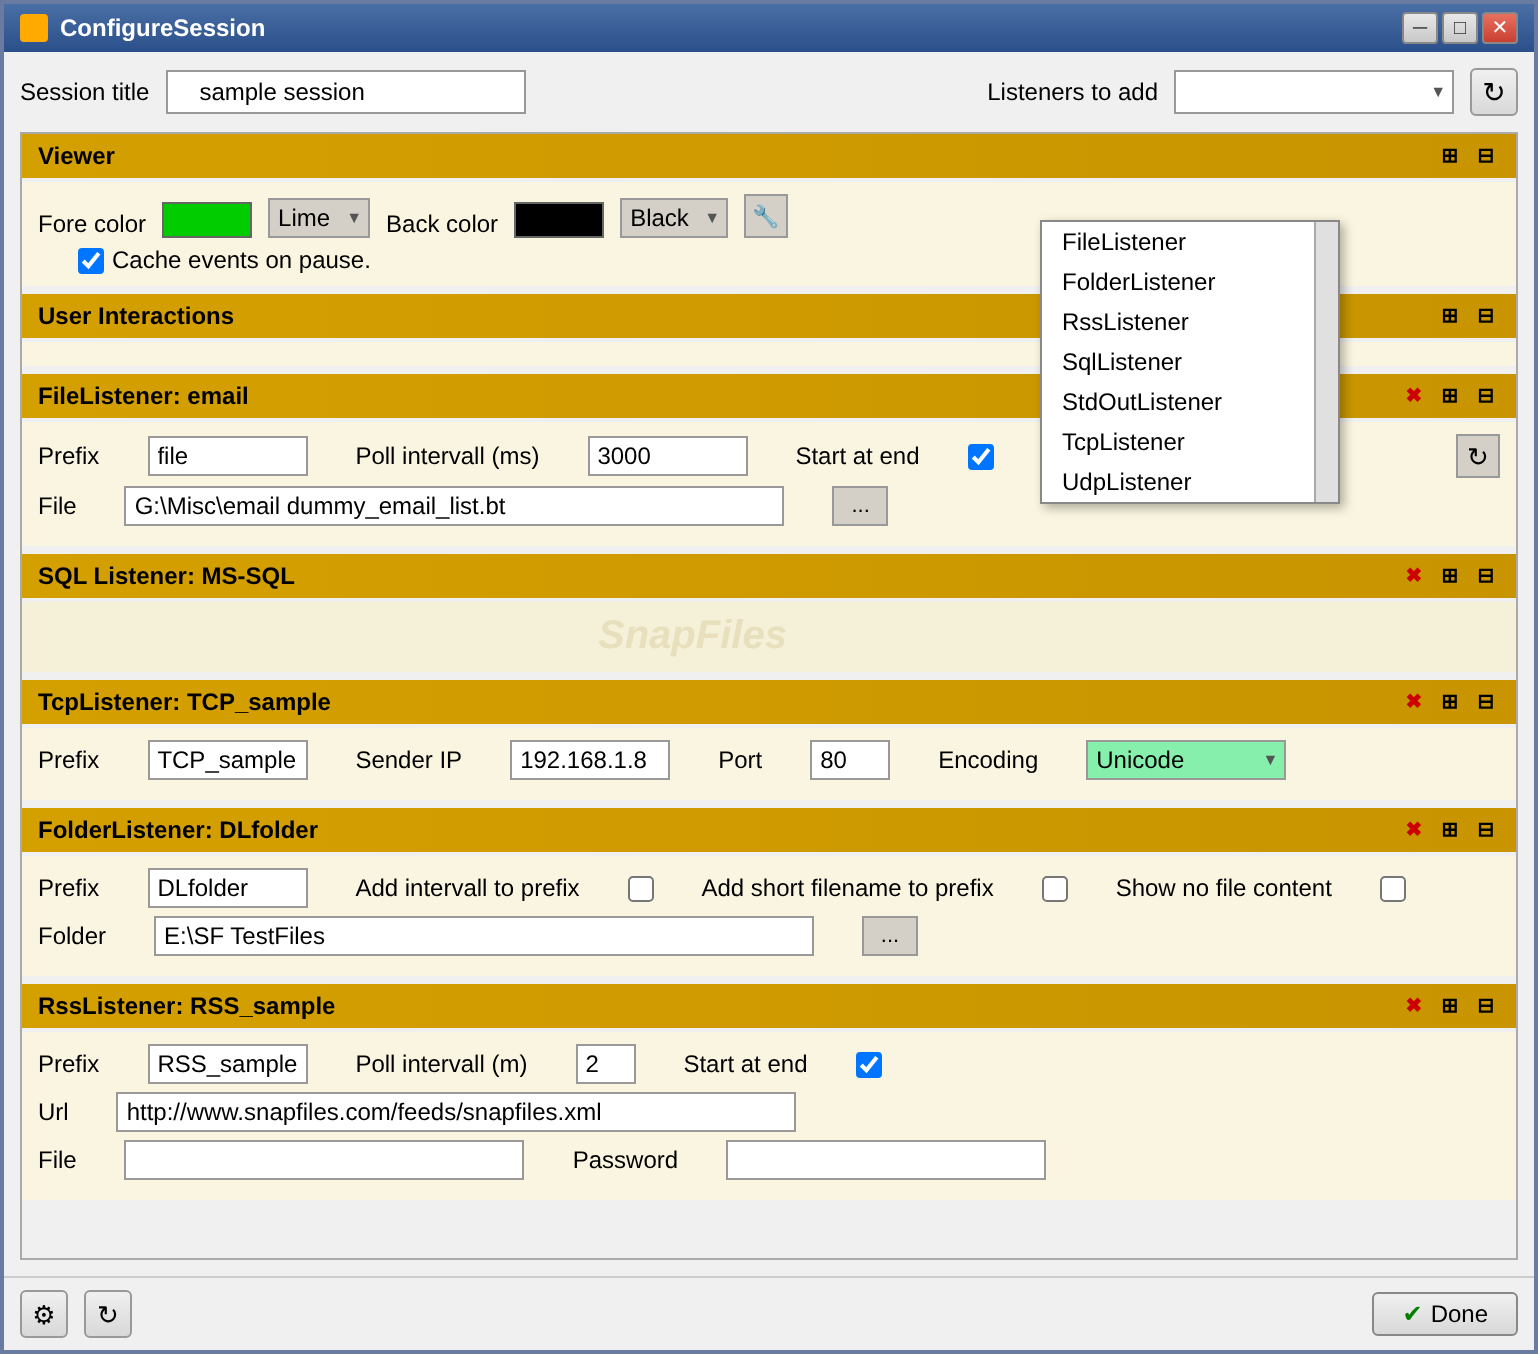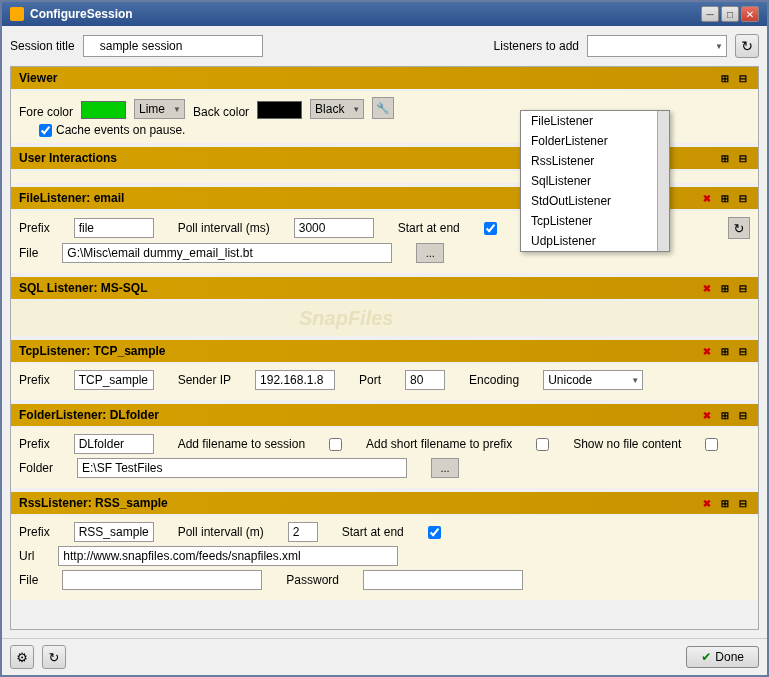--- a/index.html
+++ b/index.html
@@ -292,21 +292,21 @@
       border: 1px solid #999;
       background: #d4d0c8;
       display: flex;
       align-items: center;
       justify-content: center;
       cursor: pointer;
       font-size: 13px;
     }
     .encoding-select {
       border: 1px solid #999;
-      background: #ffffff;
+      background: #86efac;
       padding: 1px 18px 1px 4px;
       font-size: 12px;
       height: 20px;
       appearance: none;
       -webkit-appearance: none;
     }
     .encoding-wrapper {
       position: relative;
       display: inline-block;
     }
@@ -533,21 +533,21 @@
             <div class="section-header-icons">
               <div class="section-icon" style="color:#c00;">✖</div>
               <div class="section-icon">⊞</div>
               <div class="section-icon">⊟</div>
             </div>
           </div>
           <div class="section-body">
             <div class="form-row">
               <span class="label">Prefix</span>
               <input type="text" class="form-input w80" value="DLfolder" style="">
-              <span class="label">Add filename to session</span>
+              <span class="label">Add intervall to prefix</span>
               <input type="checkbox" style="">
               <span class="label">Add short filename to prefix</span>
               <input type="checkbox" style="">
               <span class="label">Show no file content</span>
               <input type="checkbox" style="">
             </div>
             <div class="form-row">
               <span class="label">Folder</span>
               <input type="text" class="form-input" style="width: 330px;" value="E:\SF TestFiles">
               <button class="small-btn">...</button>

